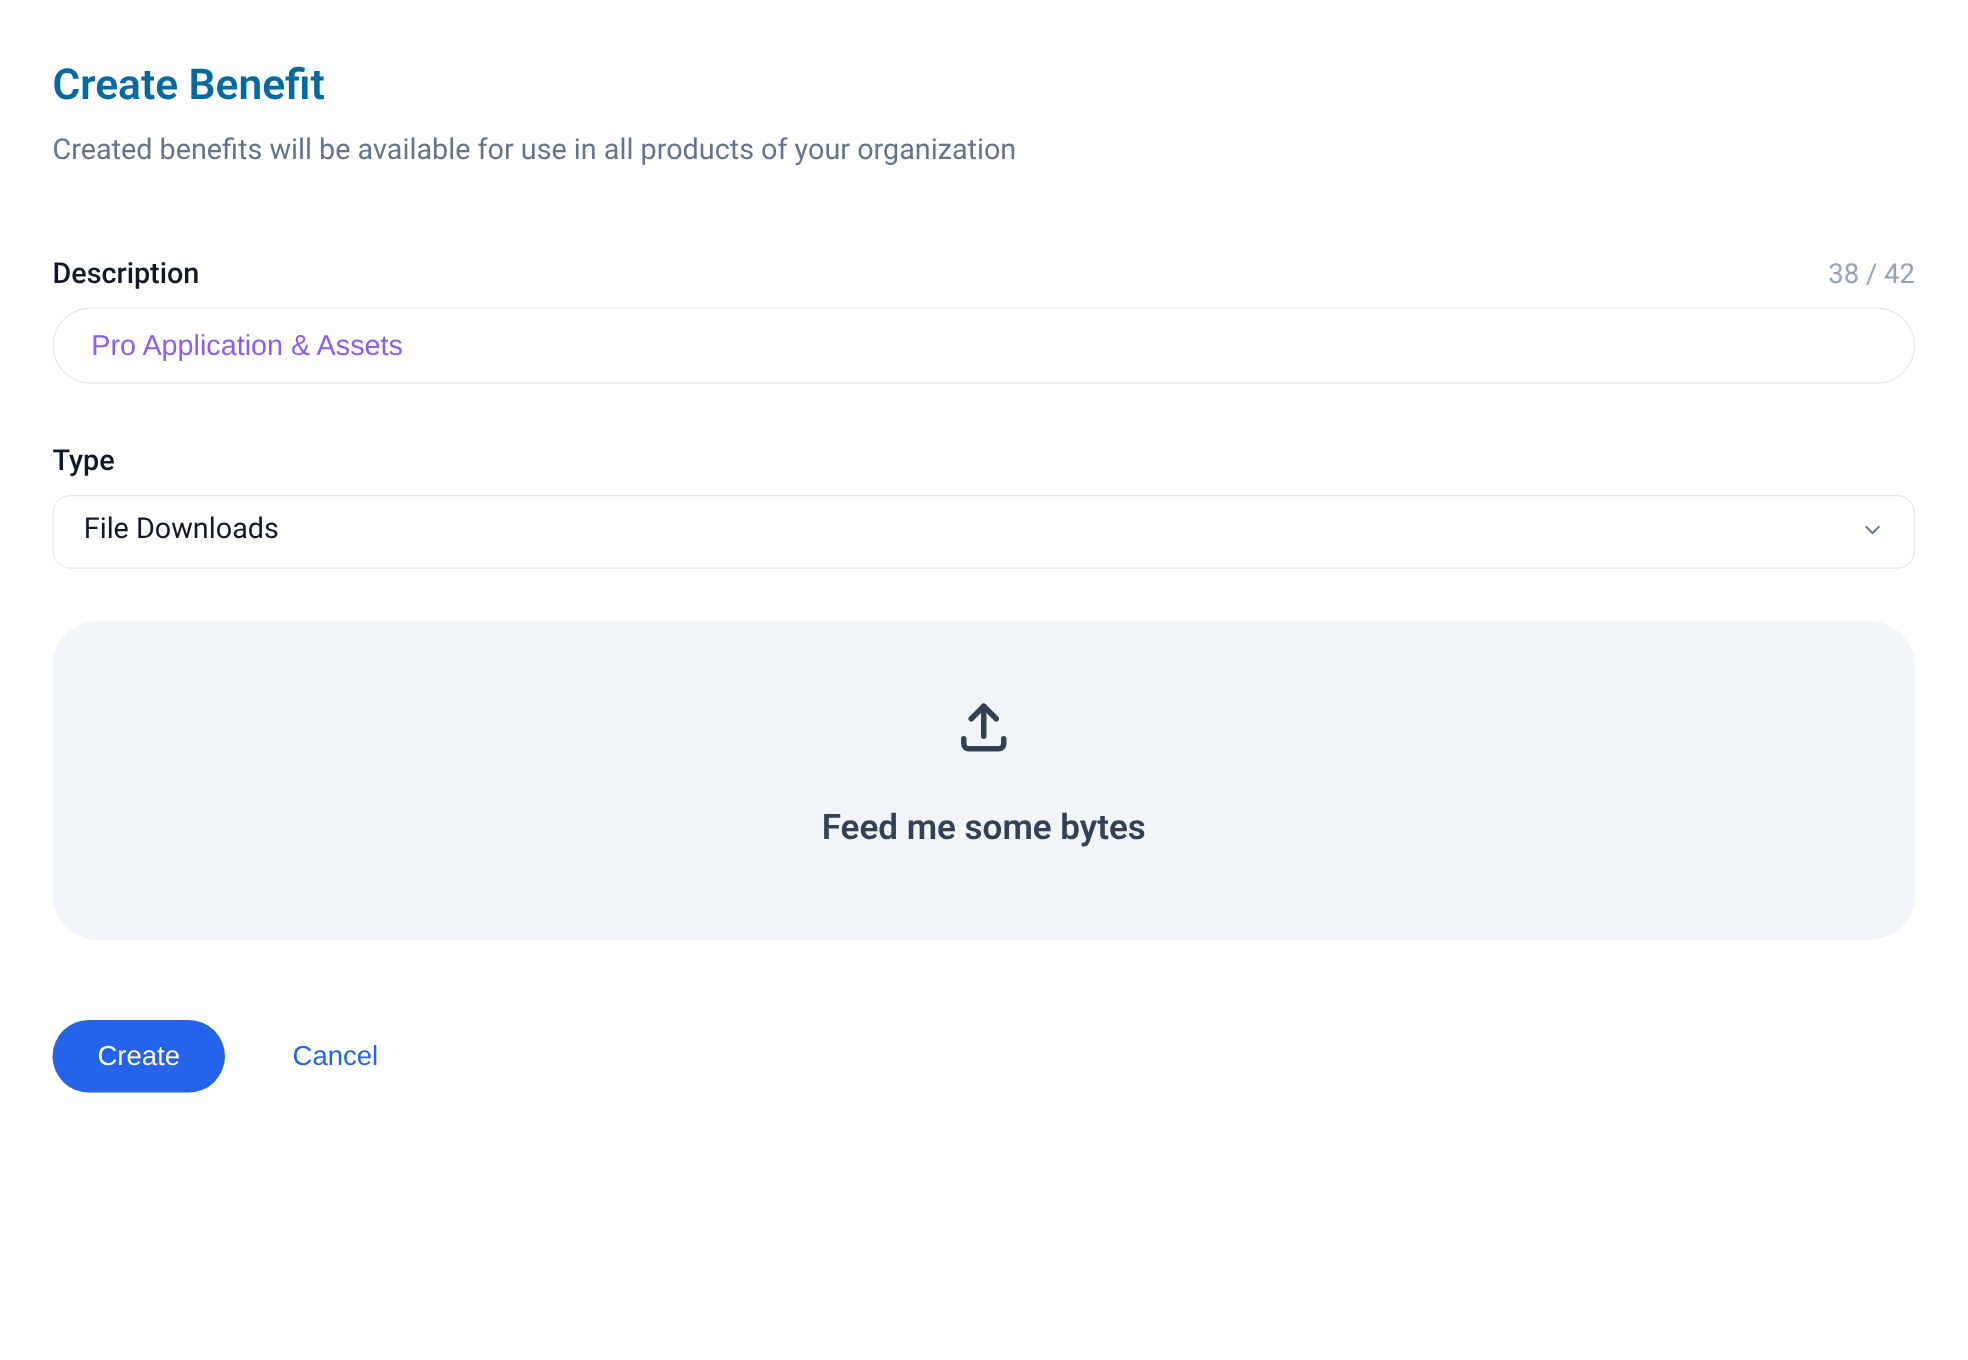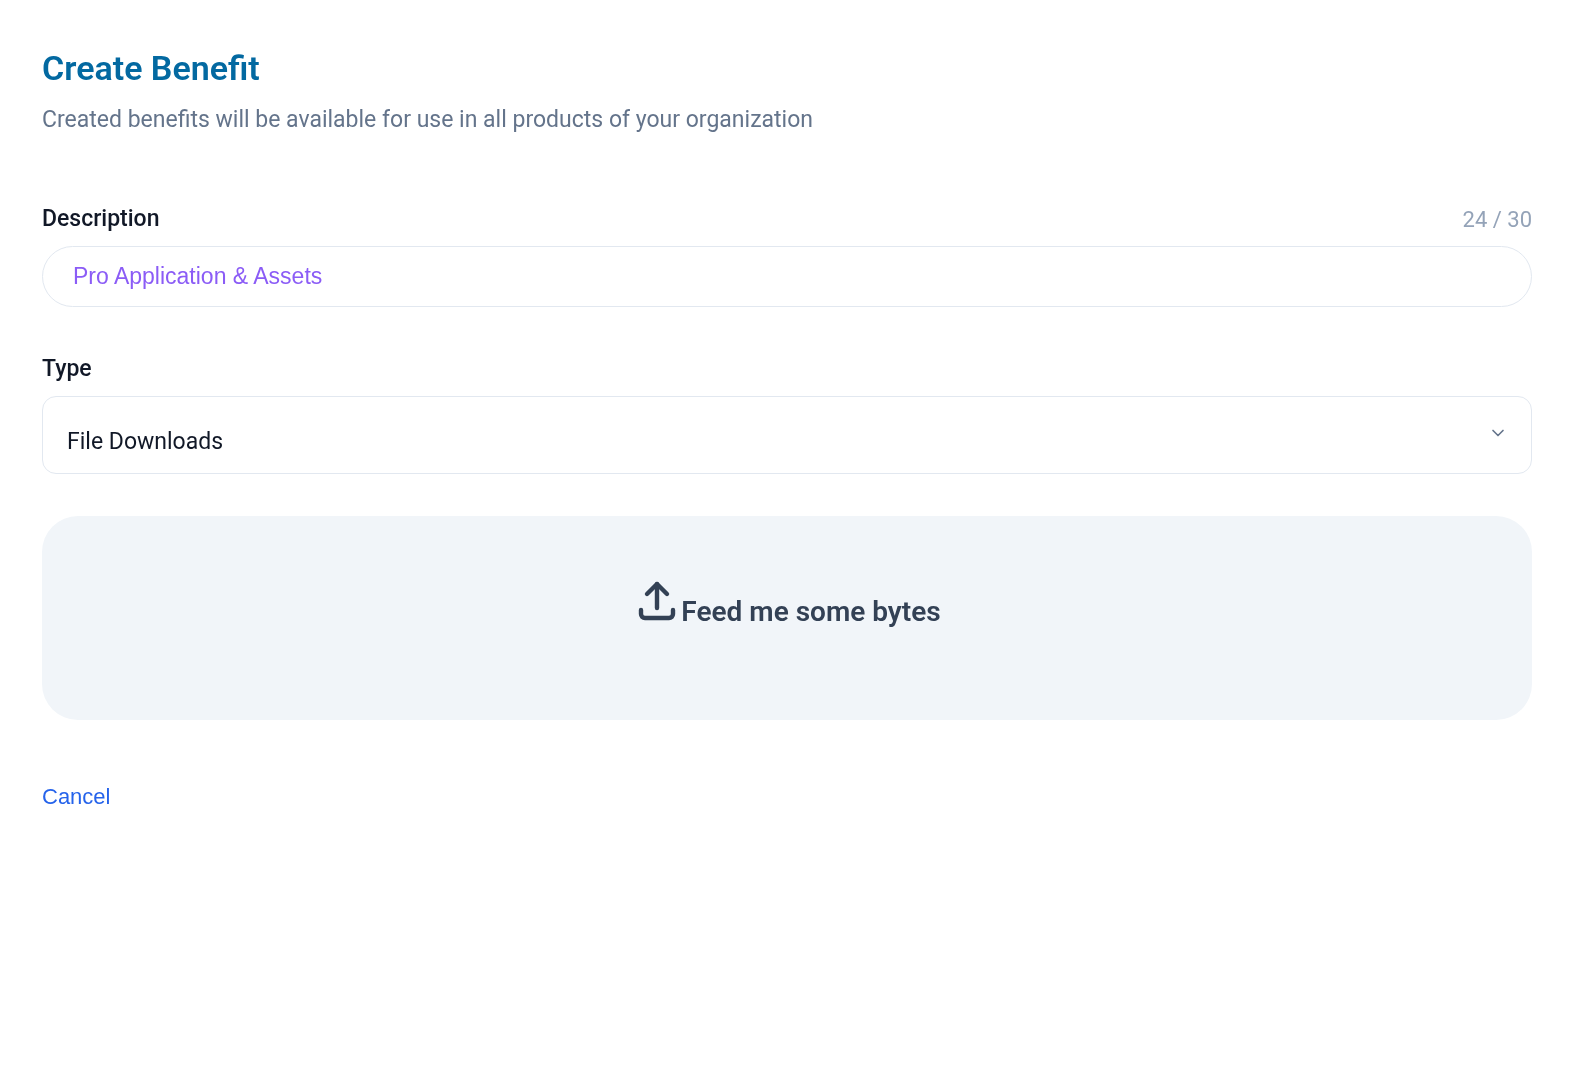--- a/index.html
+++ b/index.html
@@ -51,41 +51,41 @@
   }
   .select-wrap {
     position: relative;
     width: 100%;
     margin-bottom: 42px;
   }
   .select-input {
     width: 100%;
     font-size: 23px;
     color: #111827;
-    padding: 31px 50px 18px 24px;
+    padding: 12px 50px 18px 24px;
     border: 1px solid #e2e8f0;
     border-radius: 14px;
     background: #ffffff;
     cursor: pointer;
   }
   .chevron {
     position: absolute;
     right: 24px;
     top: 50%;
     transform: translateY(-50%);
     pointer-events: none;
     color: #64748b;
   }
   .dropzone {
     width: 100%;
     background: #f1f5f9;
     border-radius: 36px;
     padding: 60px 20px 56px;
     display: flex;
-    flex-direction: row;
+    flex-direction: column;
     align-items: center;
     justify-content: center;
     margin-bottom: 64px;
   }
   .upload-icon {
     color: #334155;
     margin-bottom: 36px;
   }
   .dz-title {
     font-size: 28px;
@@ -128,21 +128,21 @@
 </head>
 <body>
 
 
 
 <h1 class="title">Create Benefit</h1>
 <p class="subtitle">Created benefits will be available for use in all products of your organization</p>
 
 <div class="field-row">
   <span class="label">Description</span>
-  <span class="counter">24 / 30</span>
+  <span class="counter">38 / 42</span>
 </div>
 <input class="text-input" type="text" value="Pro Application &amp; Assets" style="">
 
 <div class="field-row">
   <span class="label">Type</span>
 </div>
 <div class="select-wrap">
   <div class="select-input">File Downloads</div>
   <span class="chevron">
     <svg width="20" height="20" viewBox="0 0 24 24" fill="none" stroke="currentColor" stroke-width="2" stroke-linecap="round" stroke-linejoin="round">
@@ -156,17 +156,18 @@
     <svg width="48" height="48" viewBox="0 0 24 24" fill="none" stroke="currentColor" stroke-width="2.2" stroke-linecap="round" stroke-linejoin="round">
       <path d="M4 17v2a2 2 0 0 0 2 2h12a2 2 0 0 0 2-2v-2"></path>
       <polyline points="7 9 12 4 17 9"></polyline>
       <line x1="12" y1="4" x2="12" y2="16"></line>
     </svg>
   </span>
   <div class="dz-title">Feed me some bytes</div>
 </div>
 
 <div class="actions">
+  <button class="btn-primary">Create</button>
   <button class="btn-link">Cancel</button>
 </div>
 
 
 
 
 </body></html>

